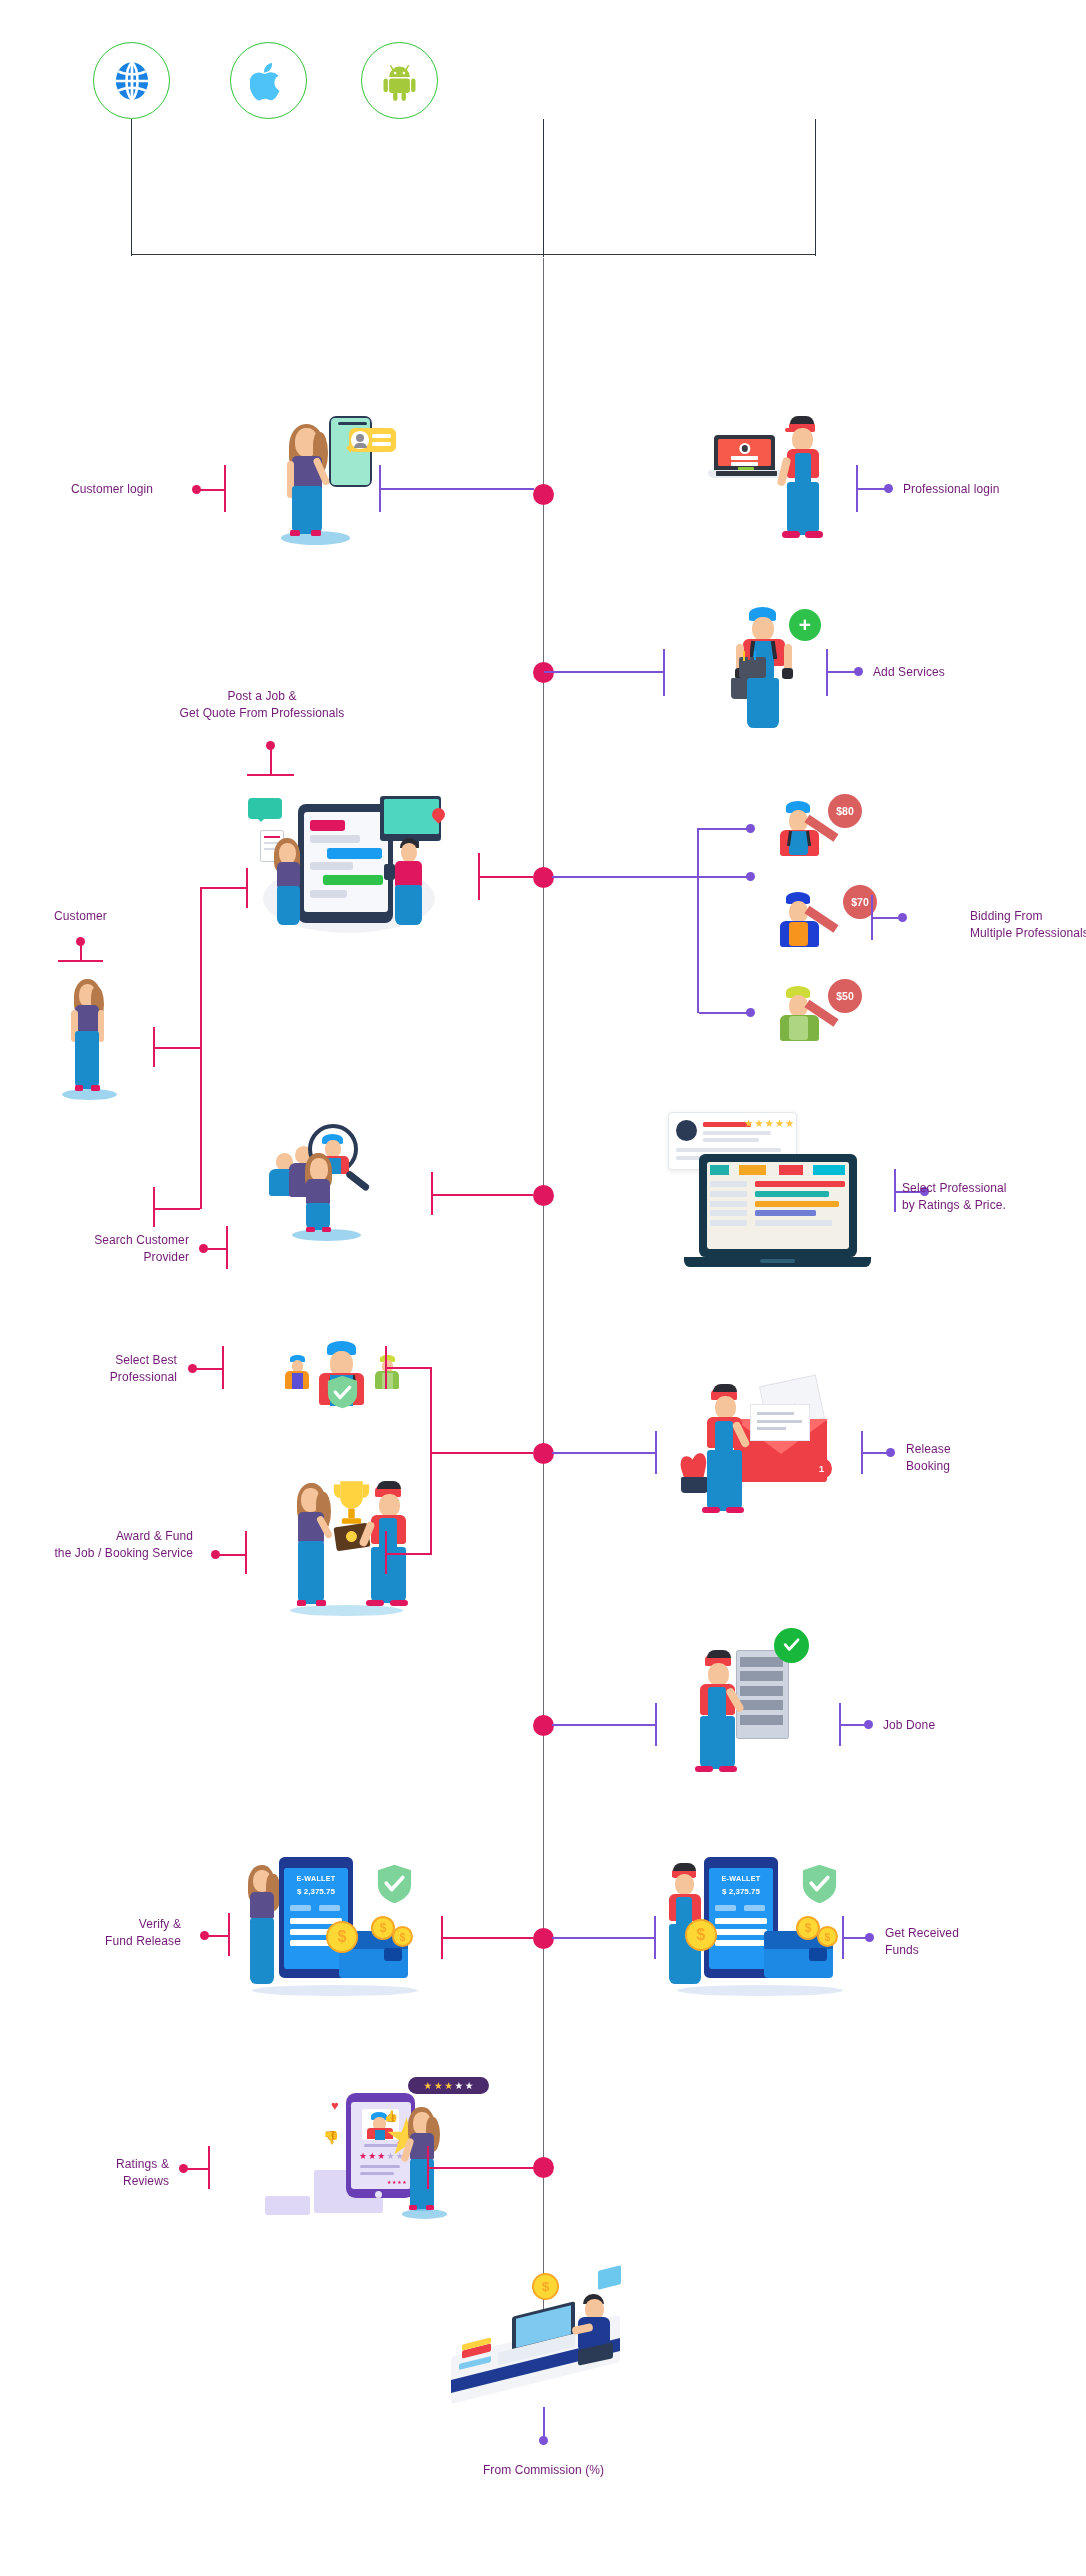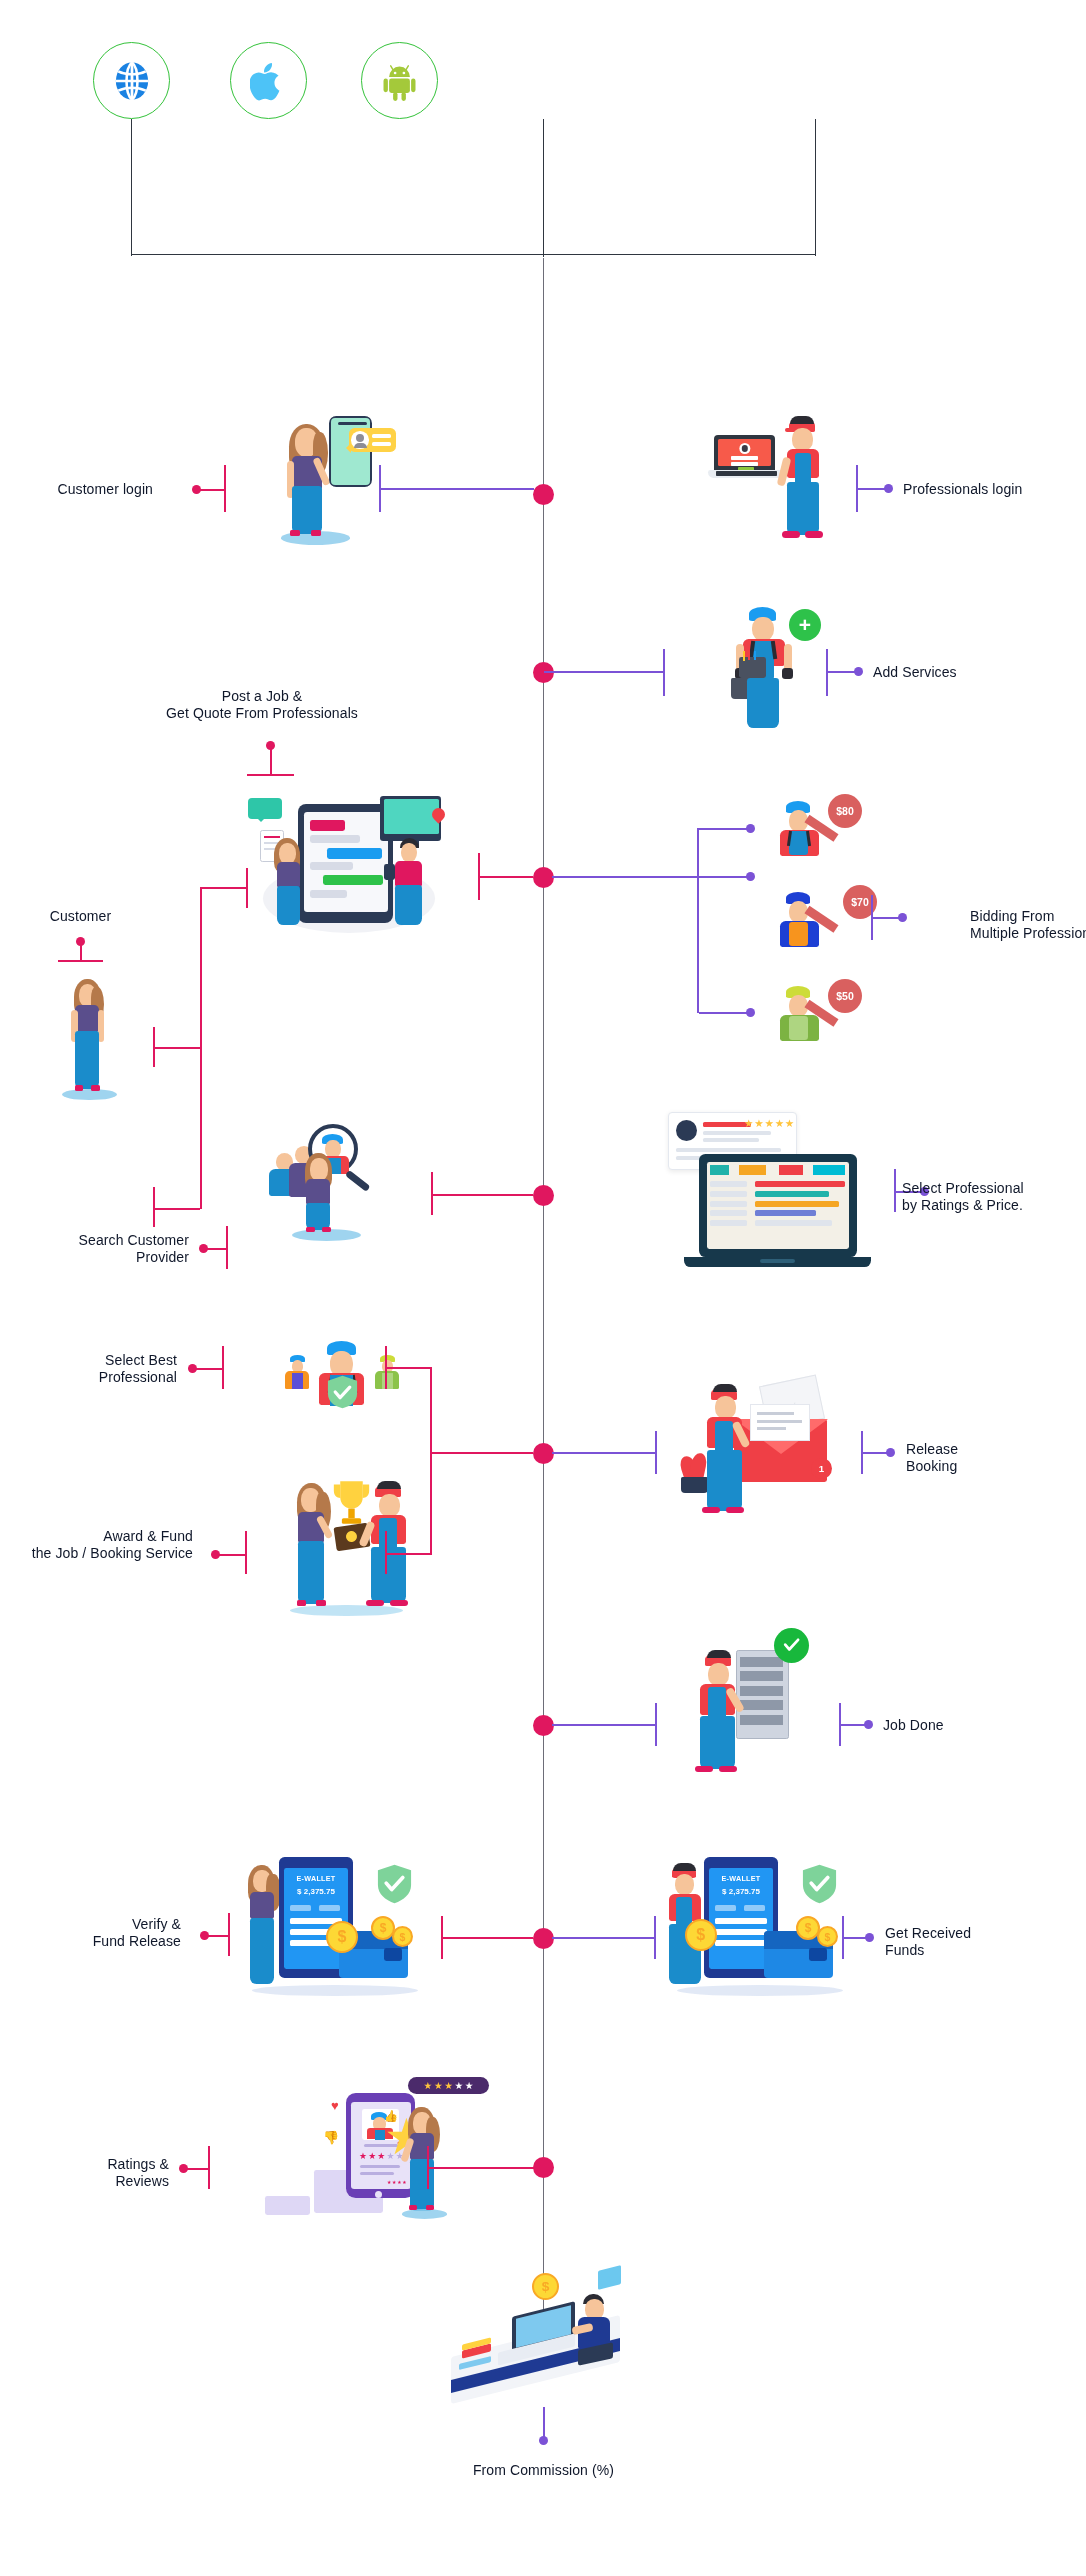--- a/index.html
+++ b/index.html
@@ -8,23 +8,23 @@
     width:1087px; height:2576px;
     background:#ffffff;
     font-family:"Liberation Sans", sans-serif;
     color:#3b3b46;
     overflow:hidden;
     position:relative;
   }
   #stage { position:absolute; inset:0; width:1087px; height:2576px; }
   .lbl {
     position:absolute;
-    font-size:14px;
+    font-size:12px;
     line-height:17px;
-    color:#0f172a;
+    color:#701a75;
     letter-spacing:0.1px;
     white-space:pre-line;
   }
   .lbl.r { text-align:right; }
   .lbl.l { text-align:left; }
   .lbl.c { text-align:center; }
 
   
   .ln { position:absolute; background:#e0175f; }
   .ln.v { width:1.6px; }
@@ -213,21 +213,21 @@
     <div class="bluebib" style="left:87px; top:52px; width:16px; height:34px;"></div>
     <div class="head" style="left:72px; top:56px; width:8px; height:29px; border-radius:4.8px; transform:rotate(14deg);"></div>
     <div class="legs" style="left:79px; top:81px; width:32px; height:53px;"></div>
     <div style="position:absolute; left:74px; top:130px; width:17.7px; height:7.2px; background:#e0175f; border-radius:4px;"></div>
     <div style="position:absolute; left:97px; top:130px; width:17.7px; height:7.2px; background:#e0175f; border-radius:4px;"></div>
   </div>
 
   <div class="ln pv" style="left:856px; top:465px; height:47px;"></div>
   <div class="ln ph" style="left:857px; top:488px; width:29px;"></div>
   <div class="dot p" style="left:884px; top:484px;"></div>
-  <div class="lbl l" style="left:903px; top:481px; width:173px;">Professionals login</div>
+  <div class="lbl l" style="left:903px; top:481px; width:173px;">Professional login</div>
 
   <div class="node" style="top:662px;"></div>
   <div class="ln ph" style="left:544px; top:671px; width:121px;"></div>
   <div class="ln pv" style="left:663px; top:649px; height:47px;"></div>
 
   <div class="ill" style="left:712px; top:604px; width:161px; height:129px;">
     <div class="capb" style="left:37px; top:3.2px; width:27px; height:13.7px;"></div>
     <div class="head" style="left:40px; top:13px; width:22px; height:24px;"></div>
     <div class="redtop" style="left:31px; top:35px; width:42px; height:27px;"></div>
     <div class="bluebib" style="left:40px; top:37px; width:22px; height:39px;"></div>

